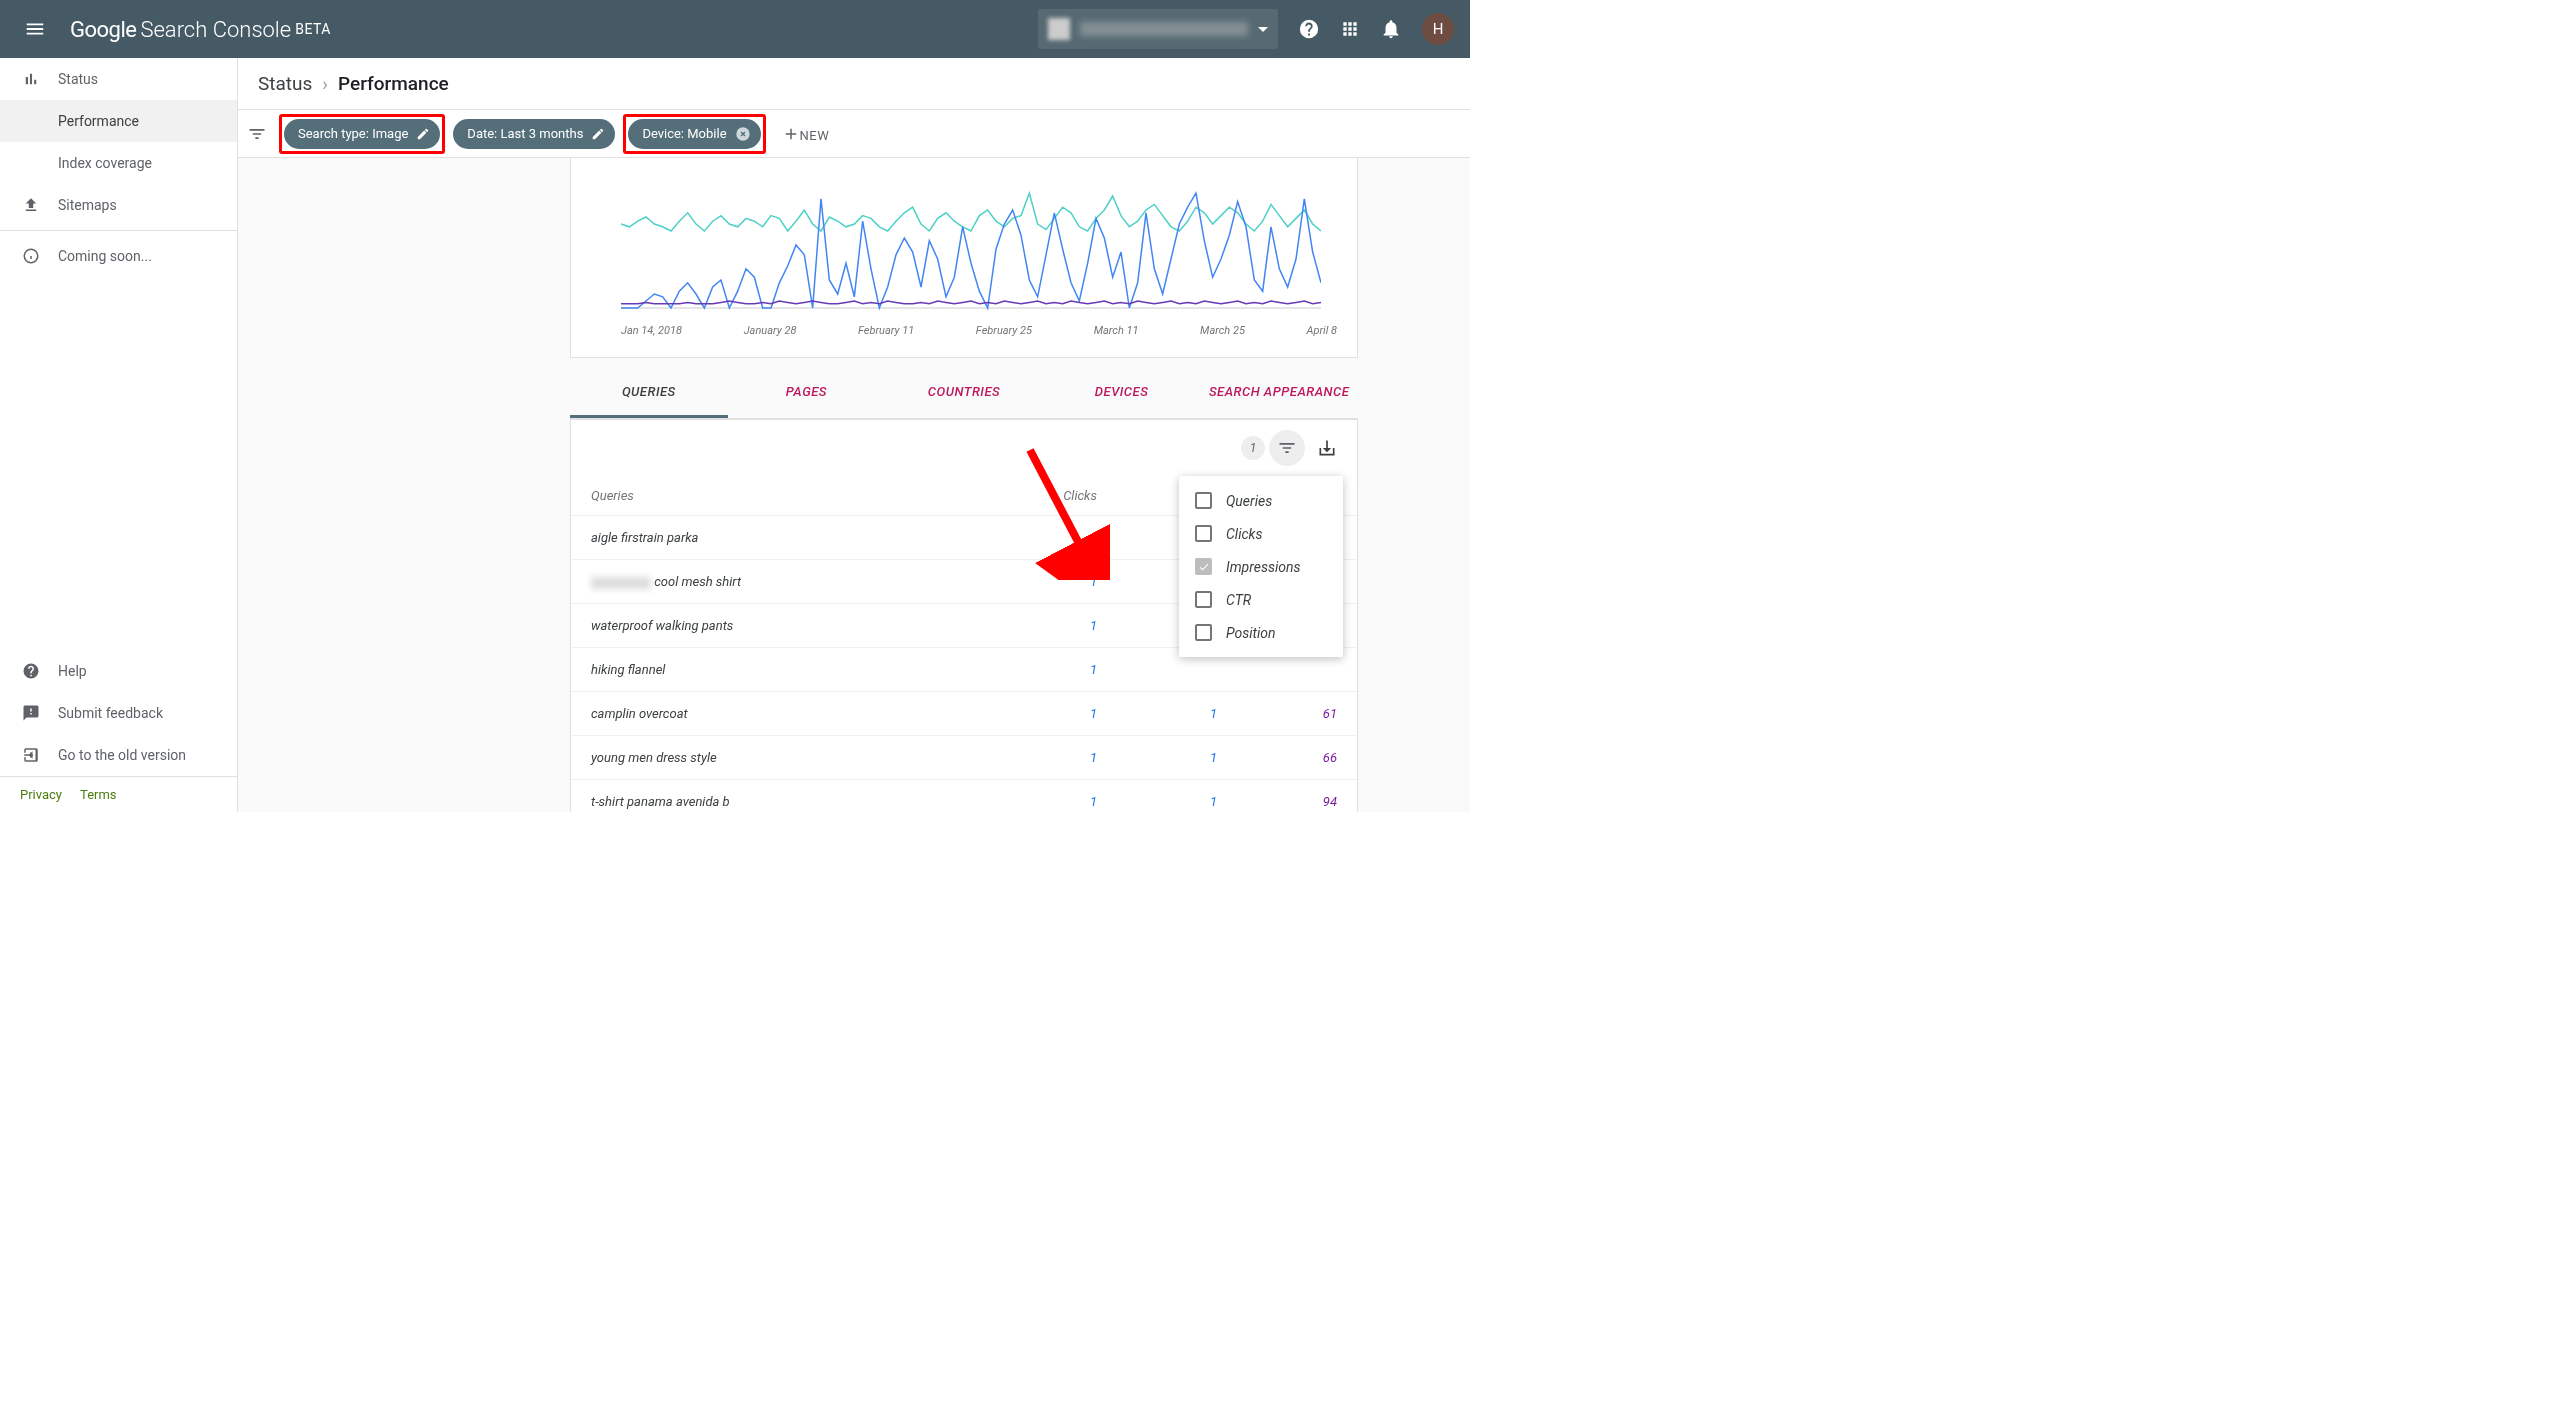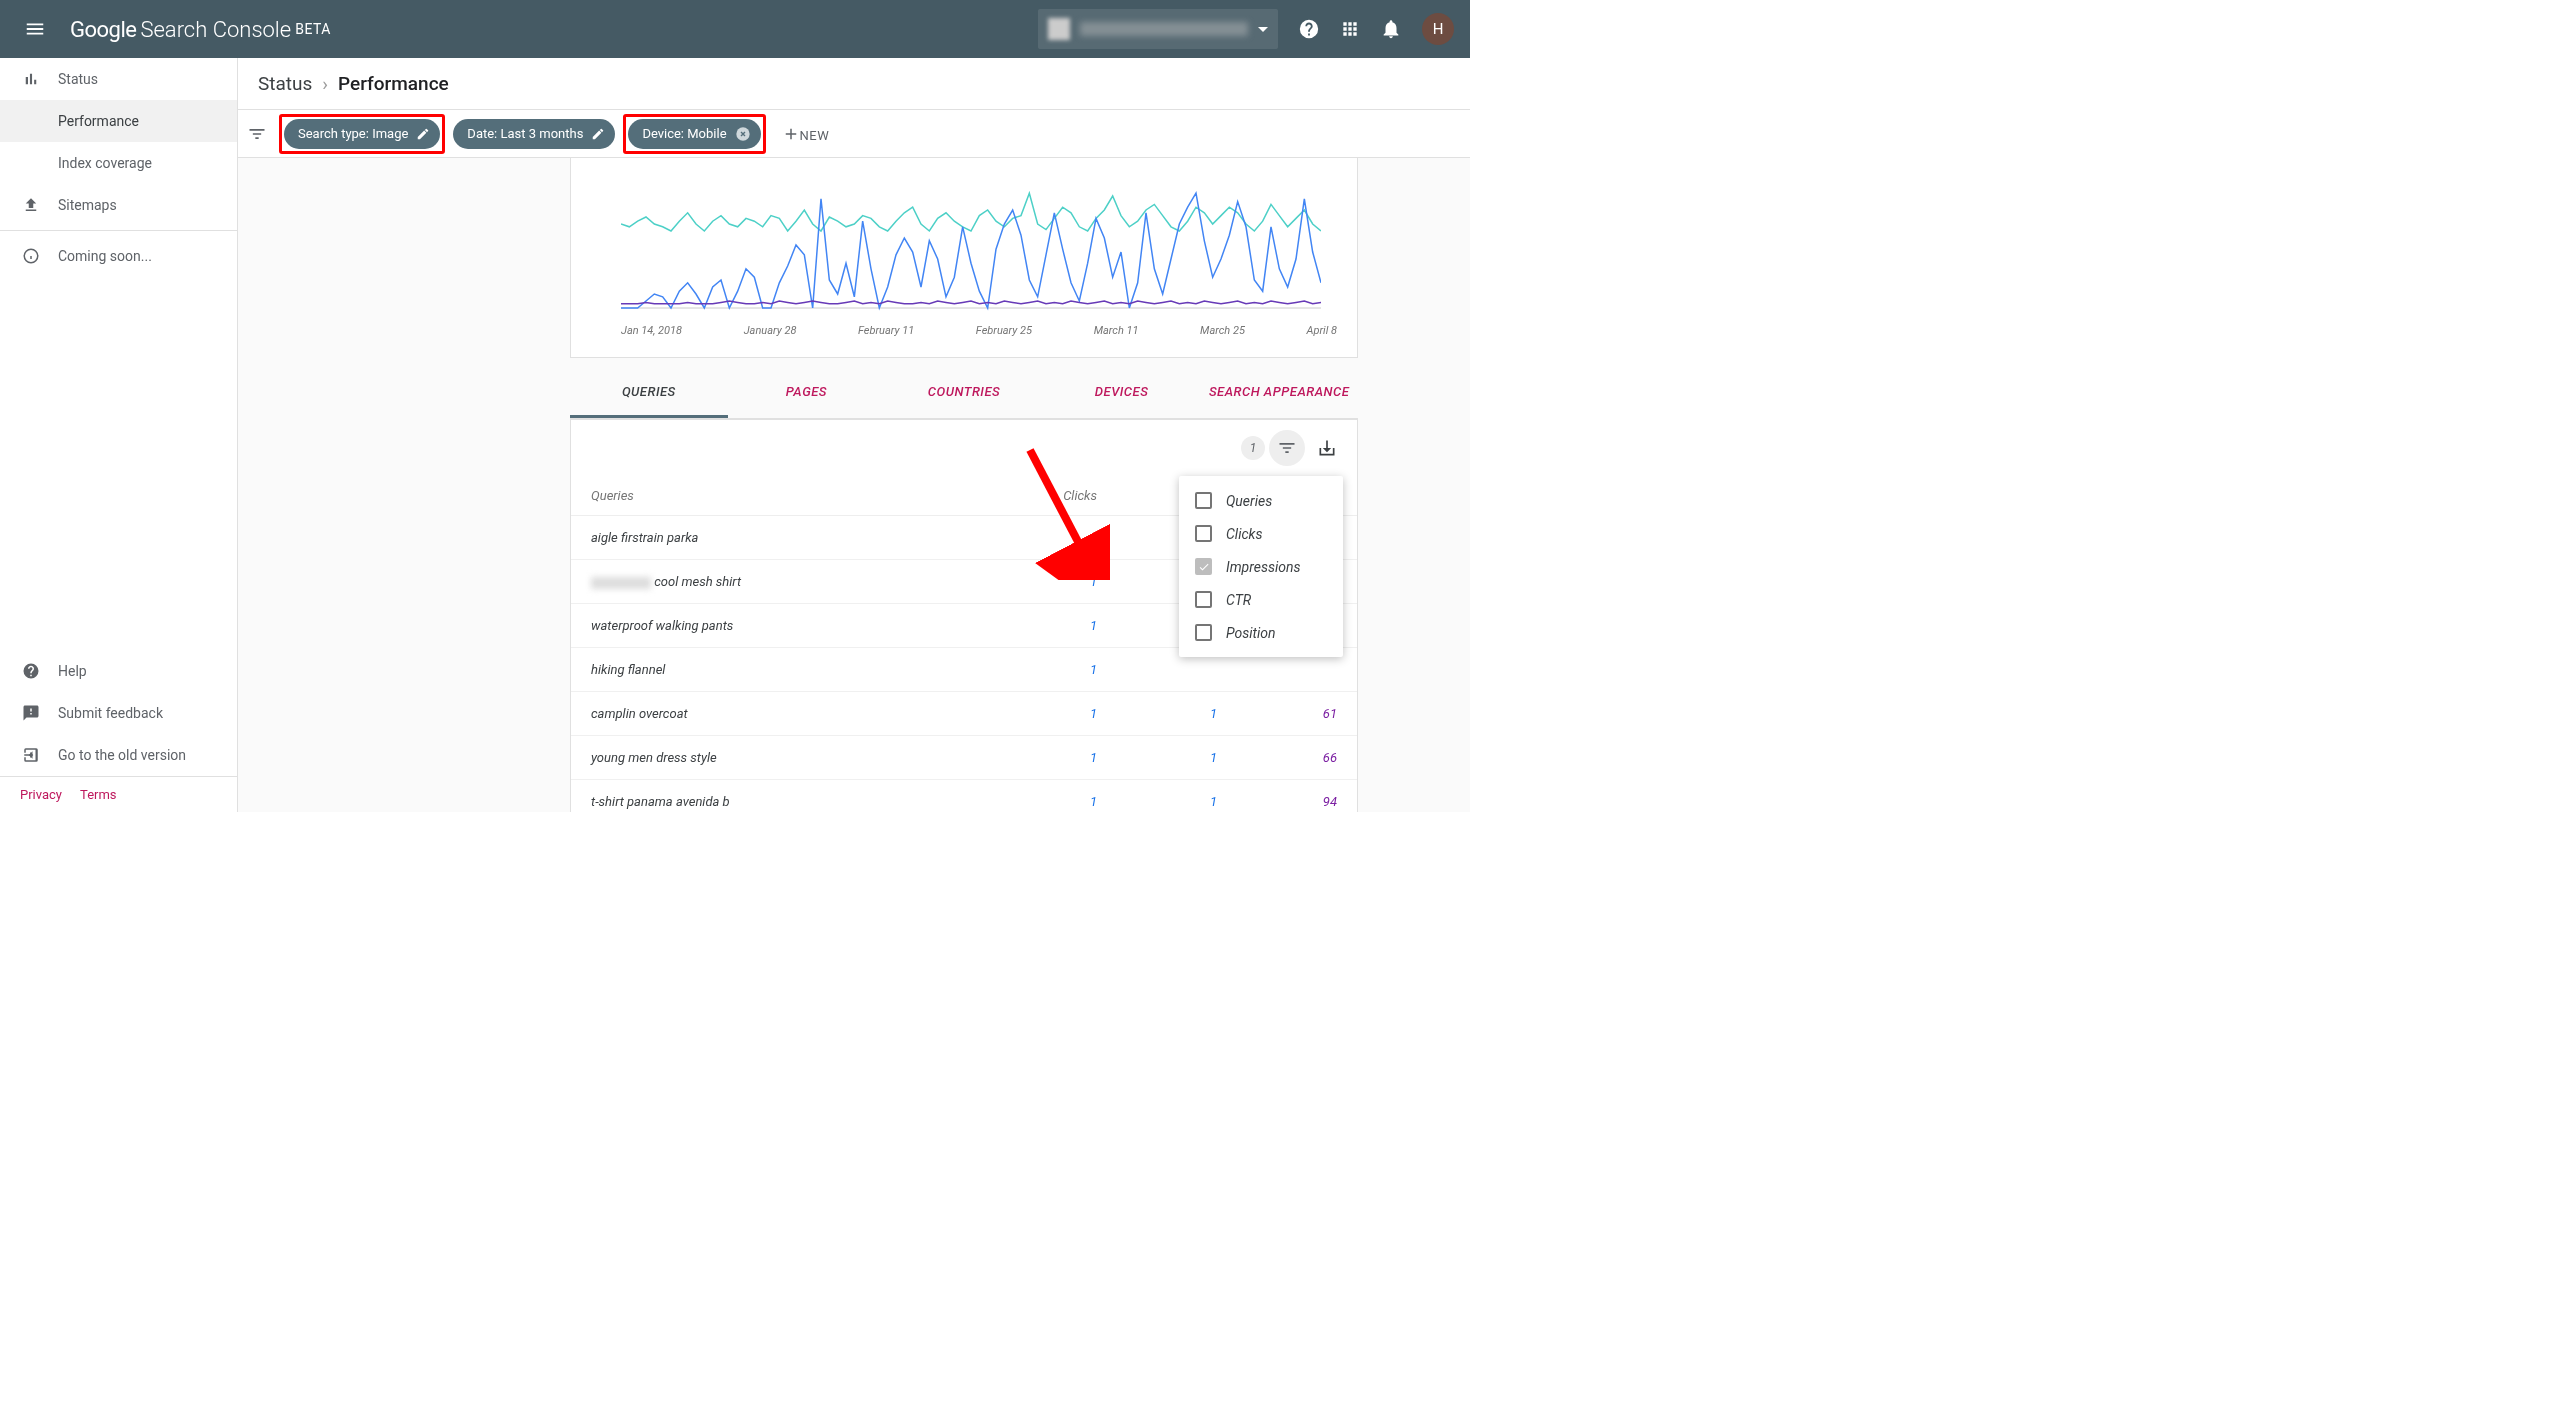--- a/index.html
+++ b/index.html
@@ -20,21 +20,21 @@
 .avatar { width: 32px; height: 32px; border-radius: 50%; background: #6d4c41; color: #fff; display: flex; align-items: center; justify-content: center; font-size: 15px; margin-left: 20px; cursor: pointer; }
 
 
 .sidebar { position: absolute; left: 0; top: 58px; bottom: 0; width: 238px; border-right: 1px solid #e0e0e0; display: flex; flex-direction: column; }
 .sidebar-top { flex: 1; }
 .sidebar-item { height: 42px; display: flex; align-items: center; padding: 0 20px; cursor: pointer; color: #5f6368; font-size: 14px; }
 .sidebar-item.sub { padding-left: 58px; }
 .sidebar-item.active { background: #f1f1f1; color: #3c4043; }
 .sidebar-item .icon { width: 22px; display: flex; justify-content: center; margin-right: 16px; color: #5f6368; }
 .sidebar-divider { height: 1px; background: #e0e0e0; margin: 4px 0; }
-.sidebar-footer { border-top: 1px solid #e0e0e0; padding: 10px 20px; font-size: 13px; color: #be185d; display: flex; gap: 18px; }
+.sidebar-footer { border-top: 1px solid #e0e0e0; padding: 10px 20px; font-size: 13px; color: #4d7c0f; display: flex; gap: 18px; }
 
 
 .main { position: absolute; left: 238px; right: 0; top: 58px; bottom: 0; background: #fff; overflow: hidden; }
 .breadcrumb { height: 52px; display: flex; align-items: center; padding: 0 20px; font-size: 19px; color: #3c4043; border-bottom: 1px solid #e0e0e0; }
 .breadcrumb .sep { margin: 0 10px; color: #9e9e9e; }
 .breadcrumb .current { font-weight: 500; color: #202124; }
 
 
 .filter-bar { height: 48px; border-bottom: 1px solid #e0e0e0; display: flex; align-items: center; padding: 0 5px; gap: 8px; }
 .filter-icon { color: #5f6368; padding: 4px; }

